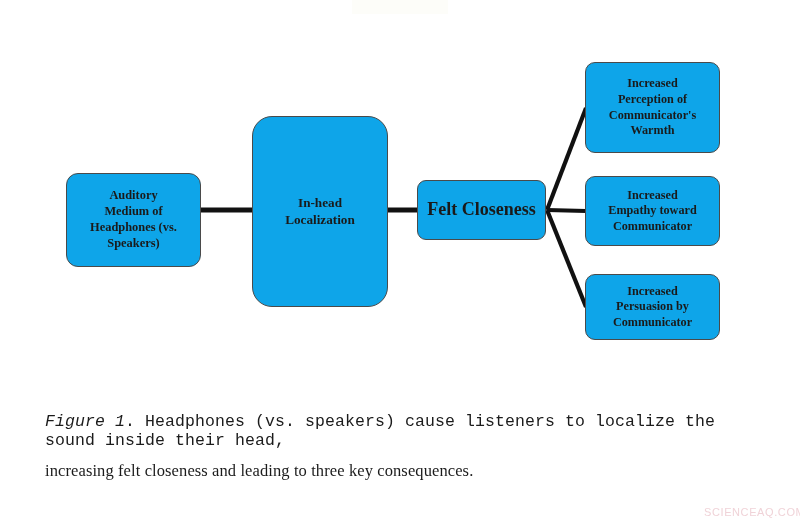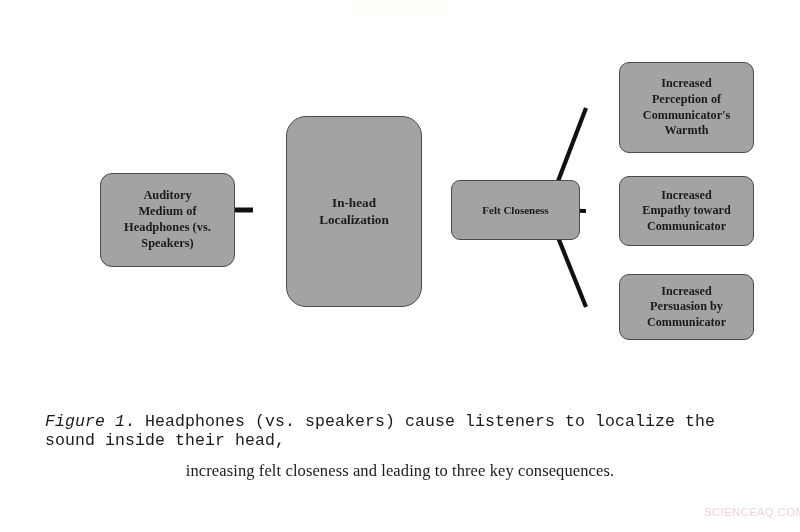--- a/index.html
+++ b/index.html
@@ -27,28 +27,27 @@
     width: 96px;
     height: 14px;
     background: #fdfdf8;
     opacity: 0.9;
   }
 
   
   .node {
     position: absolute;
     box-sizing: border-box;
-    background: #a3a3a3;
+    background: #0ea5e9;
     border: 1.3px solid #4a4a4a;
     display: flex;
     align-items: center;
     justify-content: center;
     text-align: center;
     z-index: 3;
-    margin-left: 34px;
   }
   .node .node-label {
     font-family: "Liberation Serif", "DejaVu Serif", serif;
     font-weight: bold;
     color: #1a1a1a;
     line-height: 1.28;
     display: block;
     padding: 0 4px;
     white-space: pre-line;
   }
@@ -63,21 +62,21 @@
   #node-inhead {
     left: 252px; top: 116px; width: 136px; height: 191px;
     border-radius: 20px;
   }
   #node-inhead .node-label { font-size: 13.2px; }
 
   #node-felt {
     left: 417px; top: 180px; width: 129px; height: 60px;
     border-radius: 9px;
   }
-  #node-felt .node-label { font-size: 11px; }
+  #node-felt .node-label { font-size: 18px; }
 
   #node-warmth {
     left: 585px; top: 62px; width: 135px; height: 91px;
     border-radius: 10px;
   }
   #node-warmth .node-label { font-size: 12.2px; }
 
   #node-empathy {
     left: 585px; top: 176px; width: 135px; height: 70px;
     border-radius: 10px;
@@ -103,21 +102,21 @@
   .caption {
     position: absolute;
     left: 45px;
     width: 710px;
     font-family: "Liberation Serif", "DejaVu Serif", serif;
     font-size: 16.5px;
     color: #1b1b1b;
     letter-spacing: 0.1px;
   }
   #caption-line1 { top: 412px; font-family: Liberation Mono, monospace; }
-  #caption-line2 { top: 461px; text-align: center; }
+  #caption-line2 { top: 461px; }
   .caption .fig-label {
     font-style: italic;
   }
 
   
   .watermark {
     position: absolute;
     left: 704px;
     top: 506px;
     font-family: "Liberation Sans", "DejaVu Sans", sans-serif;

